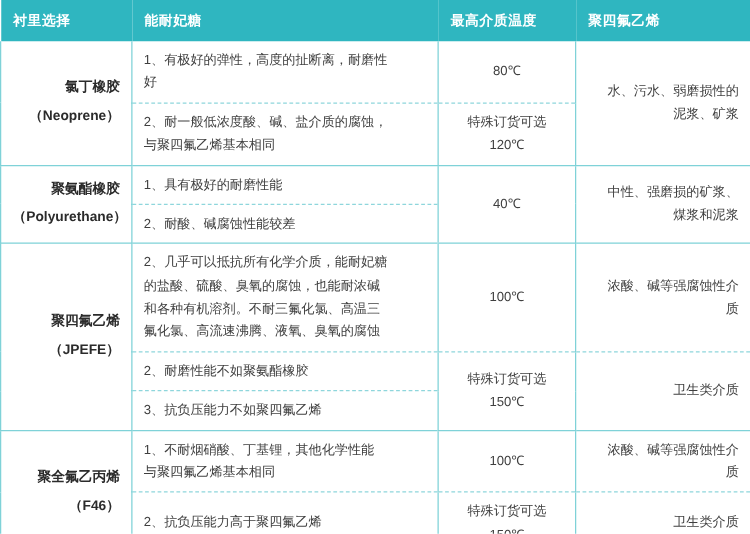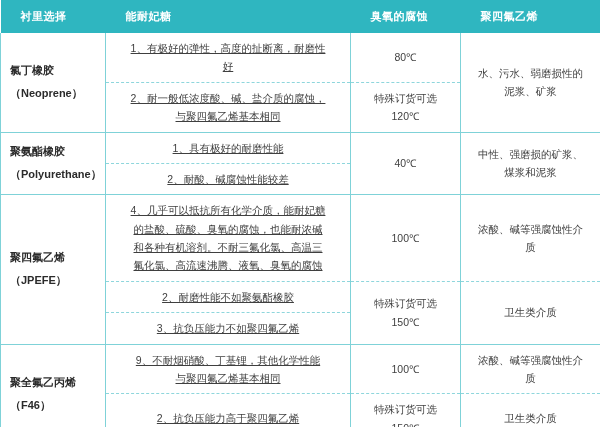--- a/index.html
+++ b/index.html
@@ -29,21 +29,21 @@
   table.spec col.c2 { width: 245px; }
   table.spec col.c3 { width: 110px; }
   table.spec col.c4 { width: 140px; }
 
   thead th {
     background: #2fb6c0;
     color: #ffffff;
     font-size: 11px;
     font-weight: bold;
     text-align: left;
-    padding: 9px 20px;
+    padding: 9px 10px;
     border: none;
     letter-spacing: 0.5px;
     height: 22px;
     box-sizing: border-box;
   }
   thead th.h3, thead th.h4 { }
 
   tbody td {
     border-right: 1px solid #7fd2d8;
     border-bottom: 1px solid #7fd2d8;
@@ -54,57 +54,56 @@
     box-sizing: border-box;
     color: #3f3f3f;
   }
   tbody tr td:first-child {
     border-left: 1px solid #7fd2d8;
   }
   td.dashed-b {
     border-bottom: 1px dashed #8ed6dc;
   }
   td.name {
-    text-align: left;
+    text-align: right;
     font-weight: bold;
     color: #2b2b2b;
     font-size: 11px;
     line-height: 2.1;
   }
   td.temp {
     text-align: center;
     color: #3f3f3f;
     font-size: 10.5px;
     line-height: 1.75;
   }
   td.desc {
-    text-align: center;
-    text-decoration: underline;
+    text-align: left;
   }
   td.range {
-    text-align: center;
+    text-align: right;
   }
   .nm-line { display: block; }
 </style>
 </head>
 <body>
 
 <div id="sheet">
   <table class="spec">
     <colgroup>
       <col class="c1">
         <col class="c2">
         <col class="c3">
         <col class="c4">
     </colgroup>
     <thead>
       <tr>
         <th class="h1">衬里选择</th>
         <th class="h2">能耐妃糖</th>
-        <th class="h3">臭氧的腐蚀</th>
+        <th class="h3">最高介质温度</th>
         <th class="h4">聚四氟乙烯</th>
       </tr>
     </thead>
     <tbody>
 
       <tr>
         <td class="name" rowspan="2">
           <span class="nm-line">氯丁橡胶</span>
           <span class="nm-line">（Neoprene）</span>
         </td>
@@ -152,21 +151,21 @@
           <span class="nm-line">2、耐酸、碱腐蚀性能较差</span>
         </td>
       </tr>
 
       <tr>
         <td class="name" rowspan="3">
           <span class="nm-line">聚四氟乙烯</span>
           <span class="nm-line">（JPEFE）</span>
         </td>
         <td class="desc dashed-b">
-          <span class="nm-line">4、几乎可以抵抗所有化学介质，能耐妃糖</span>
+          <span class="nm-line">2、几乎可以抵抗所有化学介质，能耐妃糖</span>
           <span class="nm-line">的盐酸、硫酸、臭氧的腐蚀，也能耐浓碱</span>
           <span class="nm-line">和各种有机溶剂。不耐三氟化氯、高温三</span>
           <span class="nm-line">氟化氯、高流速沸腾、液氧、臭氧的腐蚀</span>
         </td>
         <td class="temp dashed-b">
           <span class="nm-line">100℃</span>
         </td>
         <td class="range dashed-b">
           <span class="nm-line">浓酸、碱等强腐蚀性介</span>
           <span class="nm-line">质</span>
@@ -189,21 +188,21 @@
           <span class="nm-line">3、抗负压能力不如聚四氟乙烯</span>
         </td>
       </tr>
 
       <tr>
         <td class="name" rowspan="2">
           <span class="nm-line">聚全氟乙丙烯</span>
           <span class="nm-line">（F46）</span>
         </td>
         <td class="desc dashed-b">
-          <span class="nm-line">9、不耐烟硝酸、丁基锂，其他化学性能</span>
+          <span class="nm-line">1、不耐烟硝酸、丁基锂，其他化学性能</span>
           <span class="nm-line">与聚四氟乙烯基本相同</span>
         </td>
         <td class="temp dashed-b">
           <span class="nm-line">100℃</span>
         </td>
         <td class="range dashed-b">
           <span class="nm-line">浓酸、碱等强腐蚀性介</span>
           <span class="nm-line">质</span>
         </td>
       </tr>

